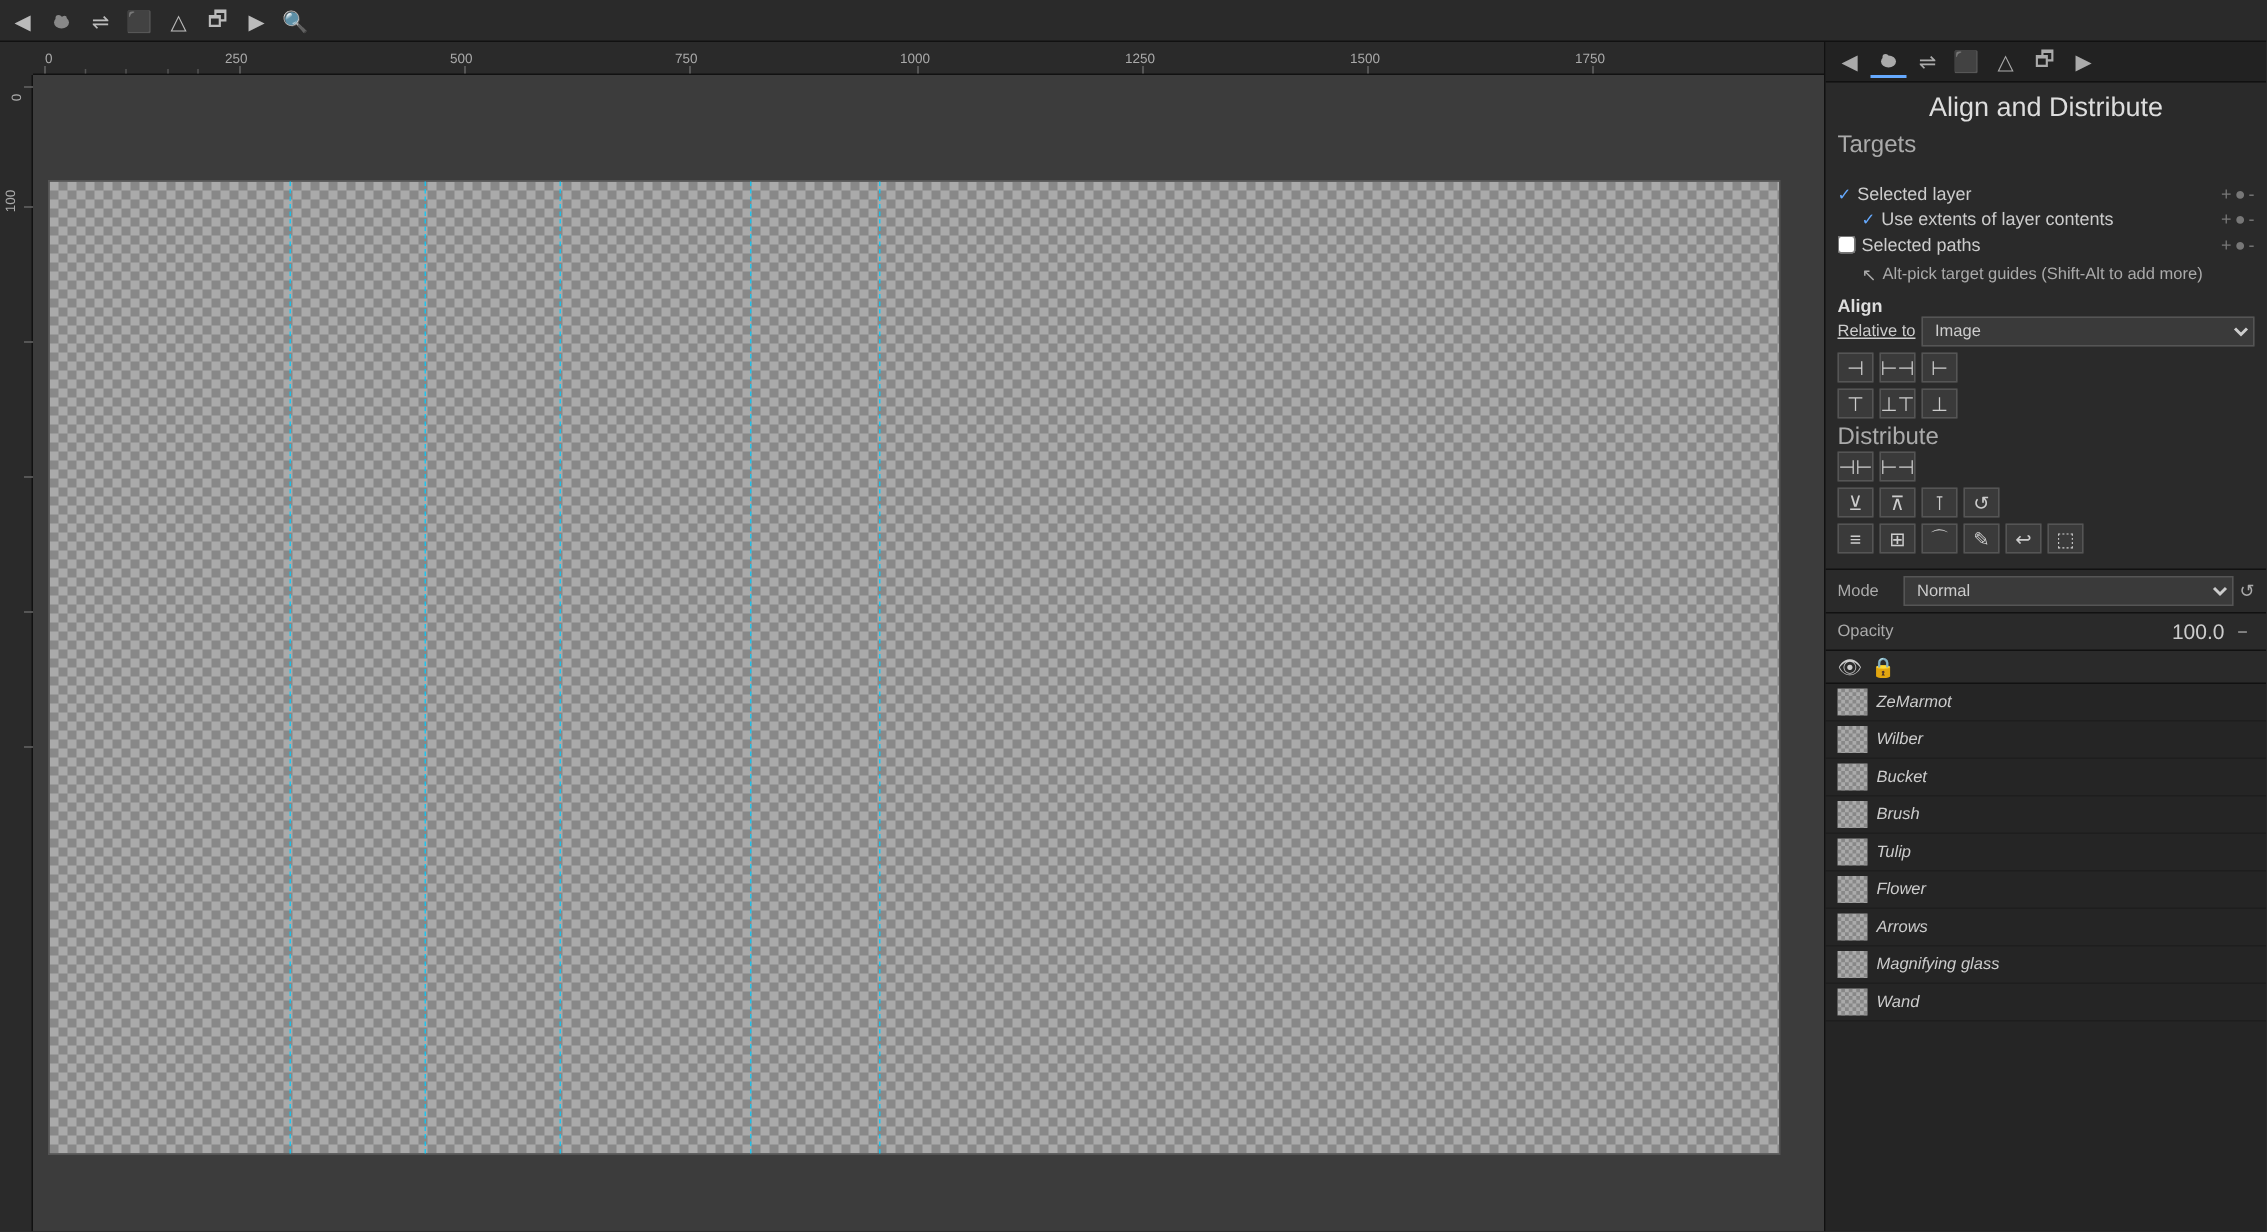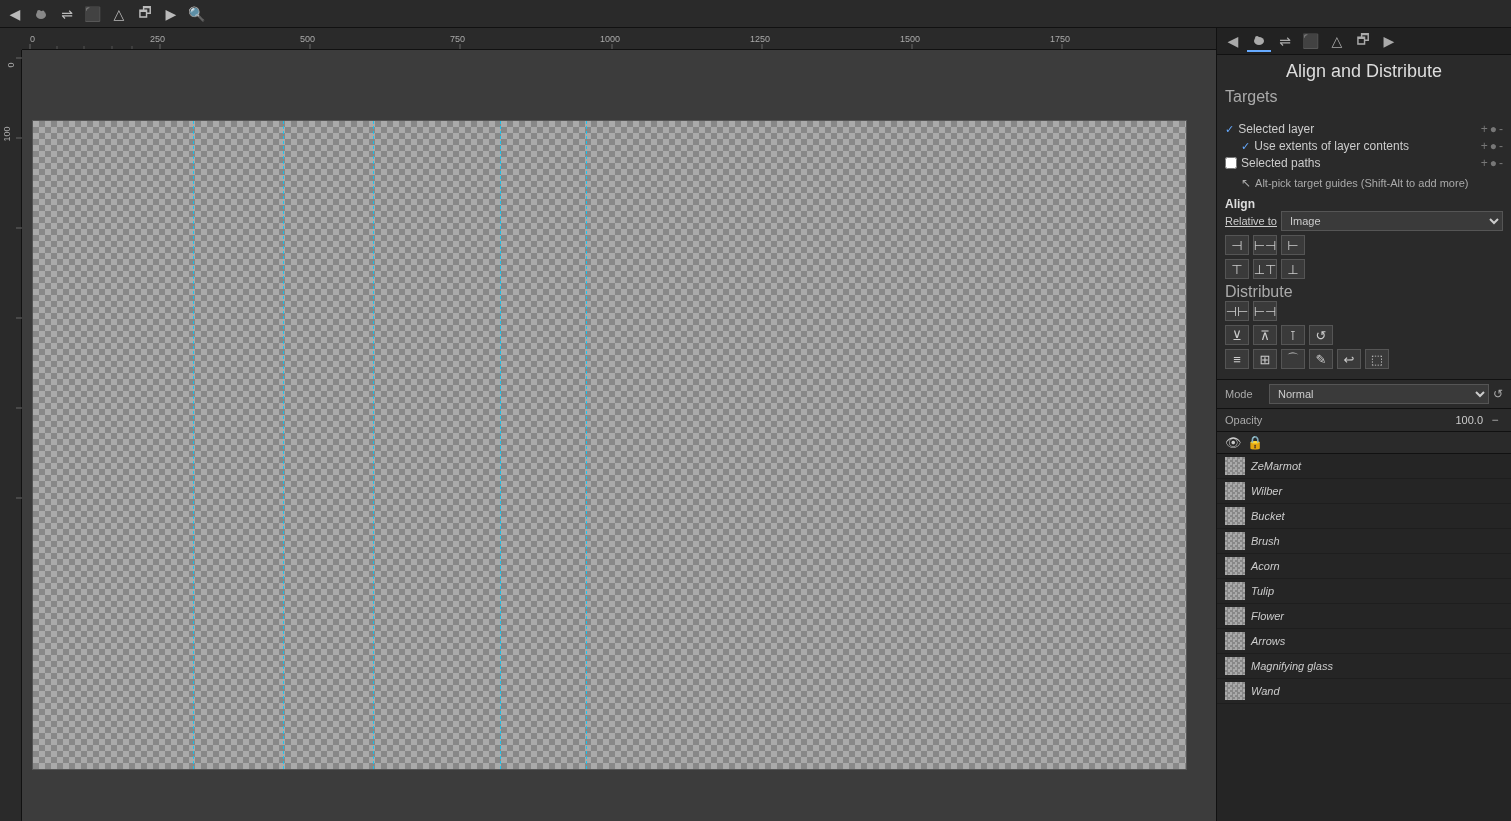--- a/index.html
+++ b/index.html
@@ -234,21 +234,21 @@
 
     
     .opacity-row {
       display: flex;
       align-items: center;
       padding: 4px 8px;
       gap: 4px;
       border-bottom: 1px solid #111;
     }
     .opacity-label { color: #aaa; font-size: 11px; min-width: 50px; }
-    .opacity-value { color: #ccc; font-size: 11px; flex: 1; text-align: right; }
+    .opacity-value { color: #ccc; font-size: 14px; flex: 1; text-align: right; }
     .opacity-minus {
       color: #aaa;
       cursor: pointer;
       width: 16px;
       text-align: center;
     }
 
     
     .layers-ctrl-row {
       display: flex;
@@ -566,24 +566,20 @@
       <div class="layer-item">
         <div class="layer-thumb"></div>
         <span class="layer-name">Bucket</span>
       </div>
       <div class="layer-item">
         <div class="layer-thumb"></div>
         <span class="layer-name">Brush</span>
       </div>
       <div class="layer-item">
         <div class="layer-thumb"></div>
-        <span class="layer-name">Acorn</span>
-      </div>
-      <div class="layer-item">
-        <div class="layer-thumb"></div>
         <span class="layer-name">Tulip</span>
       </div>
       <div class="layer-item">
         <div class="layer-thumb"></div>
         <span class="layer-name">Flower</span>
       </div>
       <div class="layer-item">
         <div class="layer-thumb"></div>
         <span class="layer-name">Arrows</span>
       </div>

